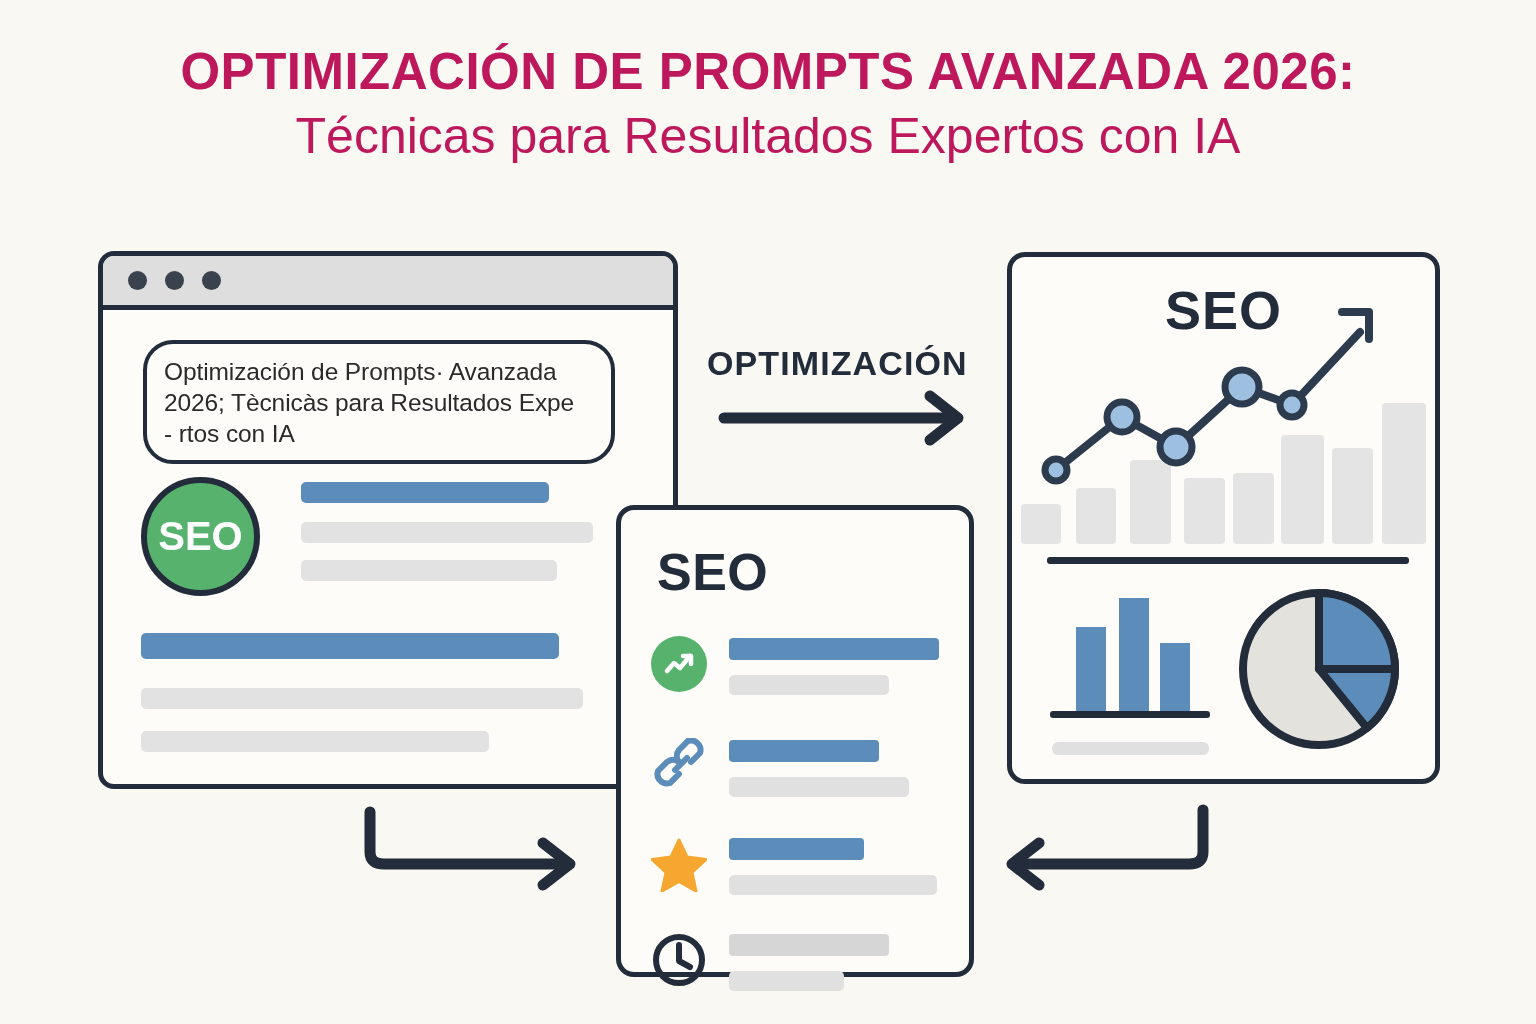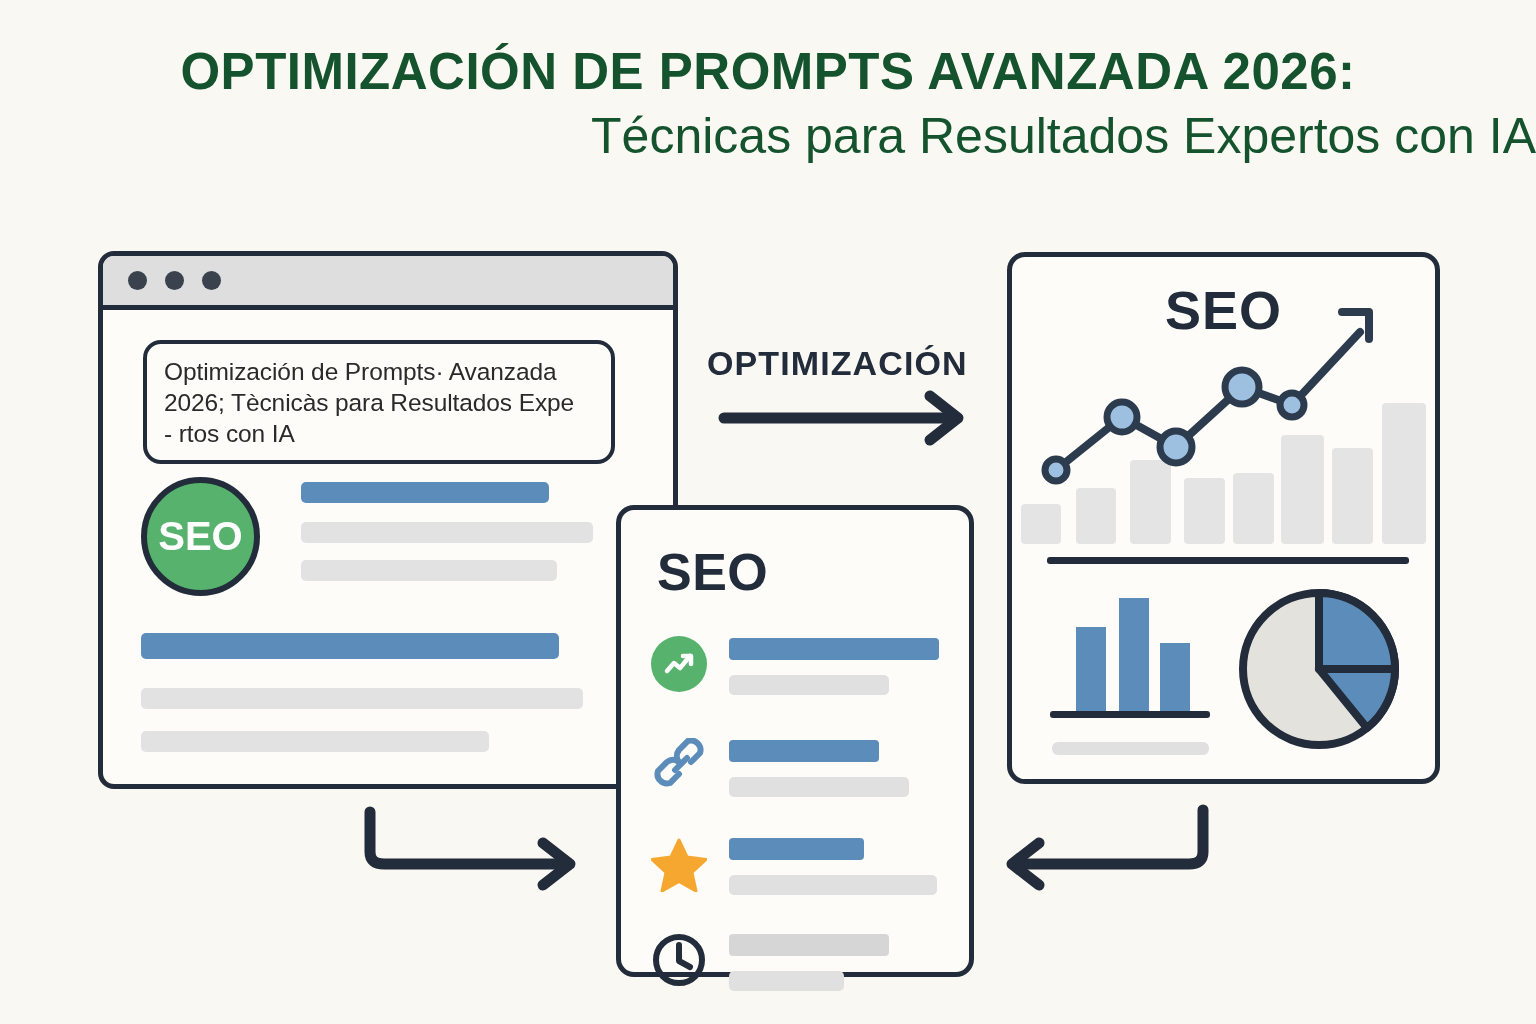--- a/index.html
+++ b/index.html
@@ -23,39 +23,38 @@
     background: #faf8f2;
   }
 
   
   .title-block {
     position: absolute;
     left: 0;
     top: 42px;
     width: 1536px;
     text-align: center;
-    color: #14532d;
+    color: #be185d;
   }
   .title-line1 {
     font-family: "Liberation Sans", sans-serif;
     font-weight: 700;
     font-size: 51px;
     letter-spacing: 0.5px;
     line-height: 1.16;
     transform: scaleX(1.0);
     white-space: nowrap;
   }
   .title-line2 {
     font-family: "Liberation Sans", sans-serif;
     font-weight: 400;
     font-size: 50px;
     line-height: 1.25;
     white-space: nowrap;
     margin-top: 4px;
-    text-align: right;
   }
 
   
   .panel {
     position: absolute;
     background: #fdfcf8;
     border: 5px solid #222c3a;
   }
 
   
@@ -93,21 +92,21 @@
   }
 
   
   #headline-box {
     position: absolute;
     left: 40px;
     top: 30px;
     width: 472px;
     min-height: 112px;
     border: 4px solid #222c3a;
-    border-radius: 18px;
+    border-radius: 30px;
     background: #fdfcf8;
     padding: 13px 32px 10px 17px;
   }
   #headline-text {
     font-family: "Liberation Sans", sans-serif;
     font-size: 24.5px;
     line-height: 1.26;
     color: #2a2a2a;
     letter-spacing: -0.1px;
   }

